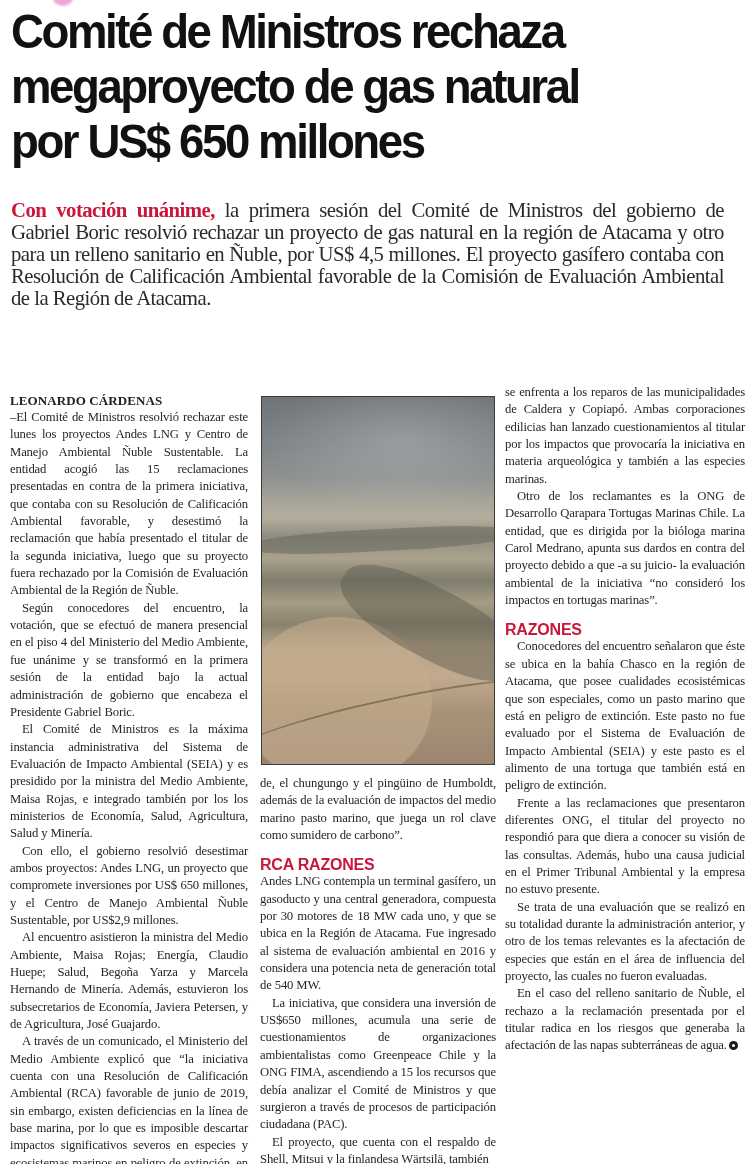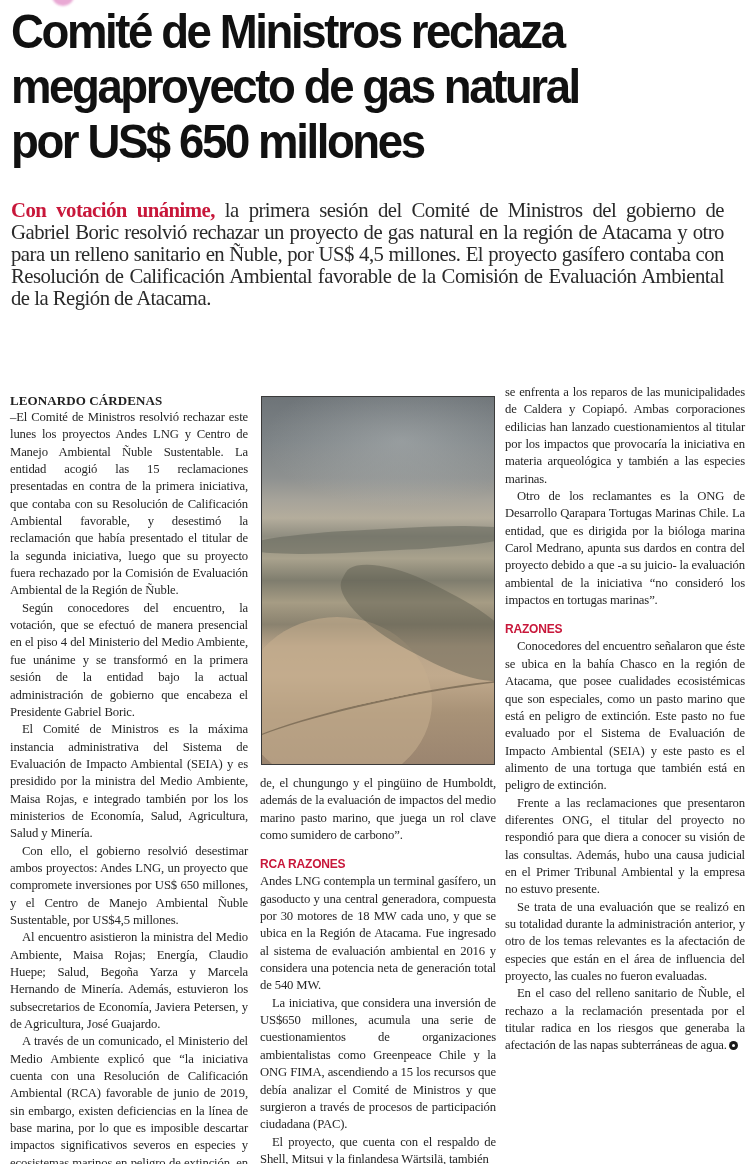--- a/index.html
+++ b/index.html
@@ -35,21 +35,21 @@
     .col-left { left: 10px; width: 238px; }
     .col-mid { left: 260px; width: 236px; top: 775px; }
     .col-right { left: 505px; width: 240px; top: 384px; }
 
     .byline { font-weight: bold; font-size: 13px; letter-spacing: 0.1px; color: #222; line-height: 17px; }
     .col p { text-indent: 12px; }
     .col p.first { text-indent: 0; }
     .col p.noindent { text-indent: 0; }
 
     .subhead {
-      font-family: "Liberation Sans", sans-serif; font-weight: bold; font-size: 12px;
+      font-family: "Liberation Sans", sans-serif; font-weight: bold; font-size: 16px;
       color: #c8173a; line-height: 17px; margin-top: 12px; letter-spacing: -0.2px;
     }
 
     .photo {
       position: absolute; left: 261px; top: 396px; width: 234px; height: 369px;
       border: 1px solid #3a3a3a; overflow: hidden;
       background:
         linear-gradient(180deg,
           #6e7478 0%, #7d8386 12%, #8e9190 22%, #a6a39a 28%,
           #b4ad9c 33%, #8f8d80 38%, #a9a28d 44%, #7f7d6e 50%,
@@ -99,21 +99,21 @@
   <span>por US$ 650 millones</span>
 </h1>
 
 <div class="lead"><span class="kicker">Con votación unánime,</span><span> la primera sesión del Comité de Ministros del gobierno de Gabriel Boric resolvió rechazar un proyecto de gas natural en la región de Atacama y otro para un relleno sanitario en Ñuble, por US$ 4,5 millones. El proyecto gasífero contaba con Resolución de Calificación Ambiental favorable de la Comisión de Evaluación Ambiental de la Región de Atacama.</span></div>
 
 <div class="col col-left">
   <div class="byline">LEONARDO CÁRDENAS</div>
   <p class="first">–El Comité de Ministros resolvió rechazar este lunes los proyectos Andes LNG y Centro de Manejo Ambiental Ñuble Sustentable. La entidad acogió las 15 reclamaciones presentadas en contra de la primera iniciativa, que contaba con su Resolución de Calificación Ambiental favorable, y desestimó la reclamación que había presentado el titular de la segunda iniciativa, luego que su proyecto fuera rechazado por la Comisión de Evaluación Ambiental de la Región de Ñuble.</p>
   <p>Según conocedores del encuentro, la votación, que se efectuó de manera presencial en el piso 4 del Ministerio del Medio Ambiente, fue unánime y se transformó en la primera sesión de la entidad bajo la actual administración de gobierno que encabeza el Presidente Gabriel Boric.</p>
   <p>El Comité de Ministros es la máxima instancia administrativa del Sistema de Evaluación de Impacto Ambiental (SEIA) y es presidido por la ministra del Medio Ambiente, Maisa Rojas, e integrado también por los los ministerios de Economía, Salud, Agricultura, Salud y Minería.</p>
-  <p>Con ello, el gobierno resolvió desestimar ambos proyectos: Andes LNG, un proyecto que compromete inversiones por US$ 650 millones, y el Centro de Manejo Ambiental Ñuble Sustentable, por US$4,5 millones.</p>
+  <p>Con ello, el gobierno resolvió desestimar ambos proyectos: Andes LNG, un proyecto que compromete inversiones por US$ 650 millones, y el Centro de Manejo Ambiental Ñuble Sustentable, por US$2,9 millones.</p>
   <p>Al encuentro asistieron la ministra del Medio Ambiente, Maisa Rojas; Energía, Claudio Huepe; Salud, Begoña Yarza y Marcela Hernando de Minería. Además, estuvieron los subsecretarios de Economía, Javiera Petersen, y de Agricultura, José Guajardo.</p>
   <p>A través de un comunicado, el Ministerio del Medio Ambiente explicó que “la iniciativa cuenta con una Resolución de Calificación Ambiental (RCA) favorable de junio de 2019, sin embargo, existen deficiencias en la línea de base marina, por lo que es imposible descartar impactos significativos severos en especies y ecosistemas marinos en peligro de extinción, en un área propuesta para ser conservada. Entre las especies, se cuentan la tortuga ver-</p>
 </div>
 
 <div class="photo">
   <div class="haze"></div>
   <div class="ridge1"></div>
   <div class="sand"></div>
   <div class="ridge2"></div>
   <div class="road"></div>

